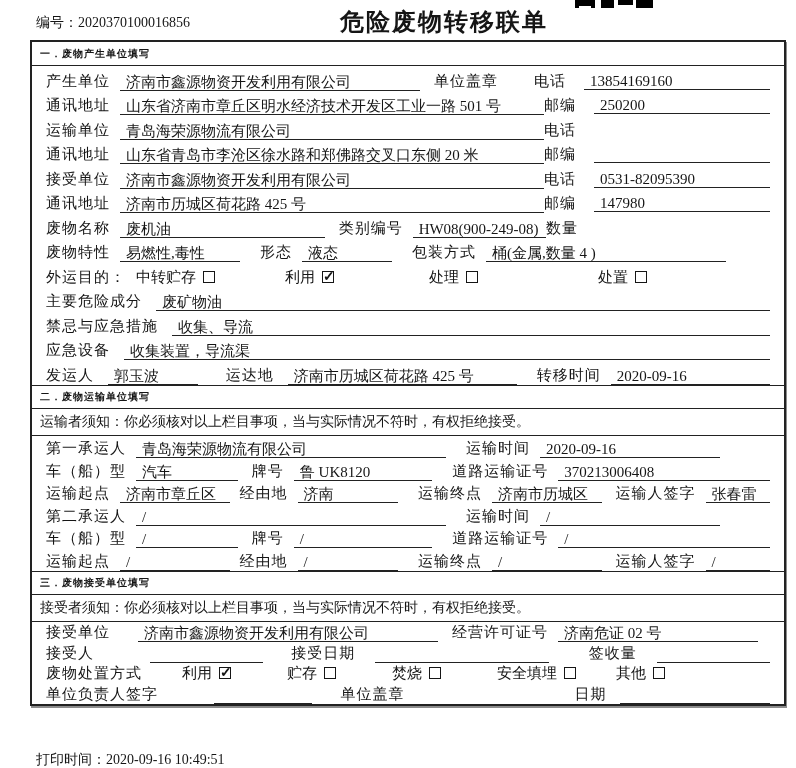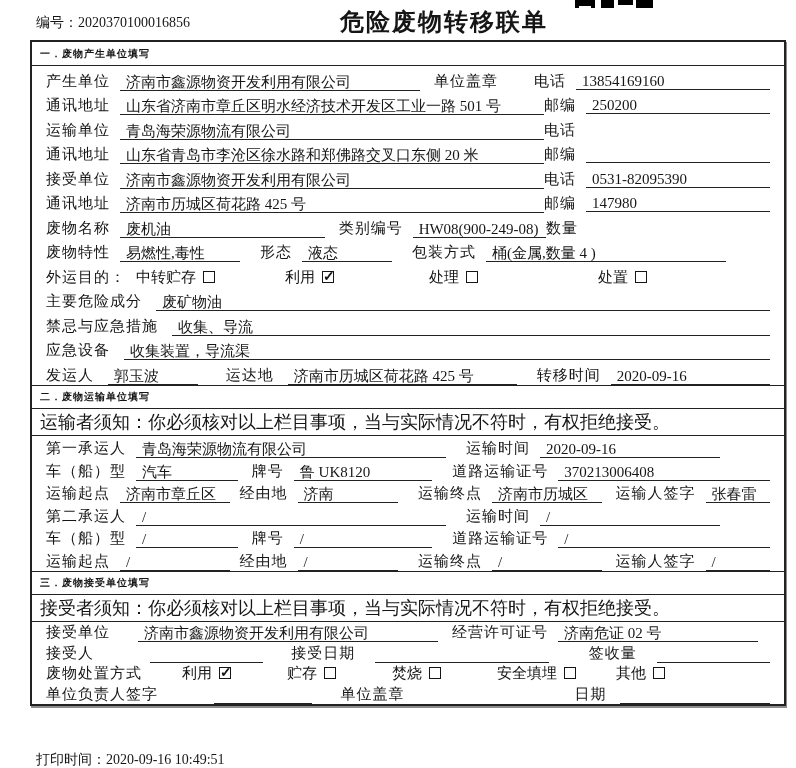--- a/index.html
+++ b/index.html
@@ -17,29 +17,29 @@
 
   .form-table { position:absolute; left:30px; top:40px; width:756px; border:2px solid #222; background:#fff; box-shadow:1px 2px 0 rgba(0,0,0,.45); }
 
   .sec-title { height:24px; display:flex; align-items:center; padding:0 8px; font-weight:bold; font-size:10px; border-bottom:1.5px solid #222; letter-spacing:1px; }
   .sec-title.mid { border-top:1.5px solid #222; }
 
   .row { display:flex; align-items:flex-end; padding:0 14px; font-size:15px; white-space:nowrap; }
   .r1 { height:24.5px; }
   .r2 { height:22.5px; }
   .r3 { height:20.5px; }
-  .notice { height:27px; display:flex; align-items:center; padding:0 8px; font-size:18px; border-bottom:1px solid #222; }
+  .notice { height:27px; display:flex; align-items:center; padding:0 8px; font-size:14px; border-bottom:1px solid #222; }
 
   .lbl { letter-spacing:1px; }
   .uv { display:inline-block; border-bottom:1px solid #222; padding:0 6px; min-height:16px; line-height:16px; }
   .flex1 { flex:1; } .ml10{margin-left:10px;} .ml14{margin-left:14px;} .ml20{margin-left:20px;} .ml28{margin-left:28px;} .ml40{margin-left:40px;} .ml56{margin-left:56px;} .ml70{margin-left:70px;}
   .w70{width:70px;} .w90{width:90px;} .w110{width:110px;margin-top:20px;} .w120{width:120px;} .w130{width:130px;} .w140{width:140px;} .w150{width:150px;} .w160{width:160px;} .w180{width:180px;} .w200{width:200px;} .w215{width:215px;} .w230{width:230px;} .w240{width:240px;} .w300{width:300px;} .w310{width:310px;} .w442{width:442px;}
 
   .rcol { width:236px; display:flex; align-items:center; margin-left:auto; }
-  .rcol .lbl { margin-right:10px; }
+  .rcol .lbl { margin-right:18px; }
   .rcol .uv { flex:1; }
 
   .cb { display:inline-block; width:12px; height:12px; border:1.2px solid #151515; position:relative; margin-left:7px; vertical-align:-1px; }
   .cb.checked::after { content:"✓"; position:absolute; left:0px; top:-4px; font-size:14px; font-weight:bold; }
 
   .doc-footer { position:absolute; left:36px; top:751px; font-size:14px; white-space:nowrap; }
 </style>
 </head>
 <body>
 

